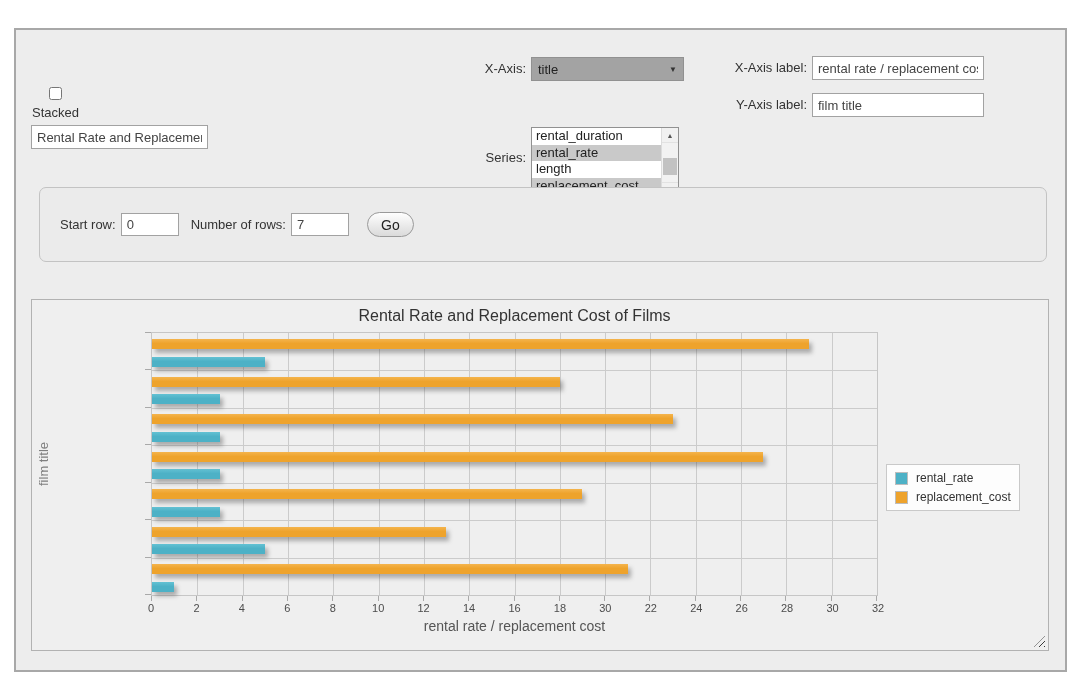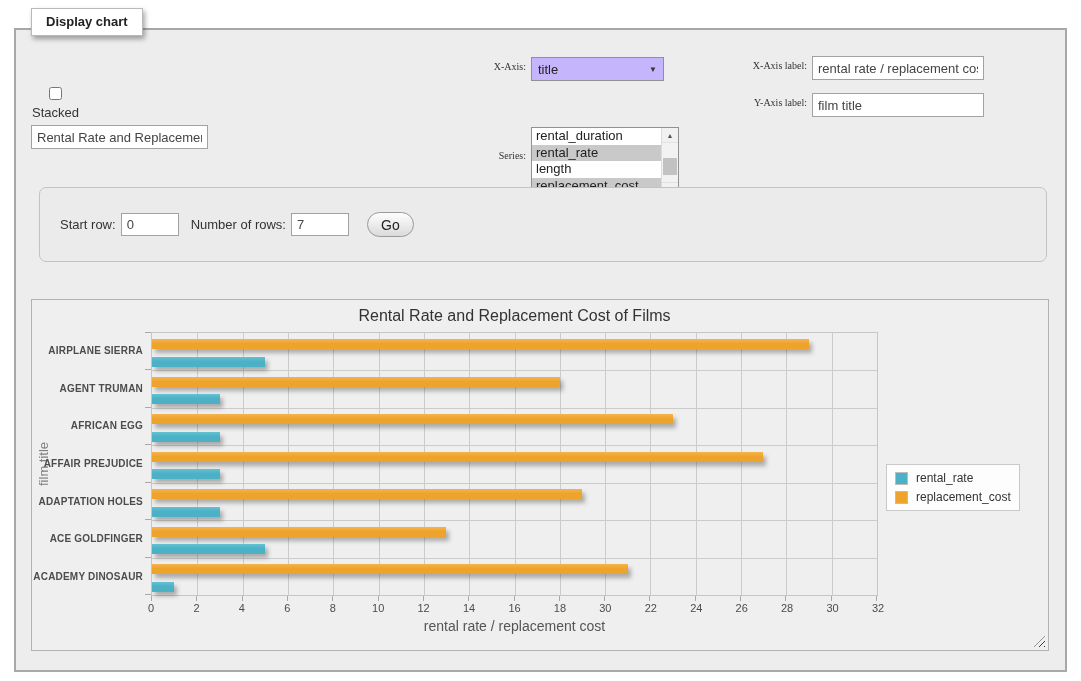--- a/index.html
+++ b/index.html
@@ -11,34 +11,34 @@
     position:absolute; left:14px; top:28px; width:1053px; height:644px;
     background:#ededed; border:2px solid #a8a8a8;
   }
   .legend-tab {
     position:absolute; left:15px; top:-22px; z-index:5;
     background:#ffffff; border:1px solid #b9b9b9;
     box-shadow:2px 3px 5px rgba(0,0,0,0.35);
     padding:5px 14px 6px 14px; font-size:13px; font-weight:bold; color:#222;
   }
   .lbl { font-size:13px; color:#333; }
-  .rlabel { position:absolute; text-align:right; font-size:10px; color:#333;font-family:Liberation Serif, serif; }
+  .rlabel { position:absolute; text-align:right; font-size:13px; color:#333; }
   input[type="text"] {
     border:1px solid #a2a2a2; font-family:"Liberation Sans",sans-serif;
     font-size:13px; color:#444; padding:2px 5px; background:#fff; outline:none;
     white-space:nowrap; overflow:hidden;
   }
   
   .radio-row { position:absolute; left:16px; top:25px; display:flex; align-items:center; gap:12px; }
   .radio-item { display:flex; align-items:center; gap:4px; font-size:13px; color:#333; }
   .stacked-row { position:absolute; left:16px; top:57px; display:flex; align-items:center; gap:5px;flex-direction:column; }
   
   .selectbox {
-    position:absolute; left:515px; top:27px; width:133px; height:24px;
-    background:#c4b5fd; border:1px solid #919191; display:flex; align-items:center;
+    position:absolute; left:515px; top:27px; width:153px; height:24px;
+    background:#a3a3a3; border:1px solid #919191; display:flex; align-items:center;
     justify-content:space-between; padding:10px 6px; font-size:13px; color:#222; cursor:default;
   }
   .selectbox .arrow { font-size:8px; color:#333; }
   
   .listbox {
     position:absolute; left:515px; top:57px; width:148px; height:71px;
     background:#fff; border:1px solid #919191; display:flex;margin-top:40px;
   }
   .listbox .opts { flex:1; overflow:hidden; }
   .listbox .opt { height:16.7px; line-height:16.5px; font-size:13px; color:#222; padding-left:4px; white-space:nowrap; }
@@ -92,21 +92,20 @@
   .legend-swatch { width:13px; height:13px; border:1px solid #bdbdbd; }
   .legend-label { font-size:12px; color:#333; }
   .grip { position:absolute; right:3px; bottom:3px; width:11px; height:11px;
     background:repeating-linear-gradient(135deg,#3a3a3a 0 1px,transparent 1px 3.6px);
     clip-path:polygon(100% 0,100% 100%,0 100%); cursor:nwse-resize; }
 </style>
 </head>
 <body>
 
 <div class="fieldset">
-  <div class="legend-tab">Display chart</div>
 
 
   <div class="stacked-row">
     <input type="checkbox" style="">
     <span class="lbl">Stacked</span>
   </div>
 
   <input type="text" style="position: absolute; left: 15px; top: 95px; width: 177px; height: 24px;" value="Rental Rate and Replacement Cost of Films">
 
   <span class="rlabel" style="left:425px; top:31px; width:85px;">X-Axis:</span>
@@ -140,29 +139,20 @@
     <span class="lbl">Start row:</span>
     <input type="text" style="width: 58px; height: 23px; margin-left: 5px;" value="0">
     <span class="lbl" style="margin-left:12px;">Number of rows:</span>
     <input type="text" style="width: 58px; height: 23px; margin-left: 5px;" value="7">
     <button class="go-btn">Go</button>
   </div>
 
   <div class="chart-box">
     <div class="chart-title">Rental Rate and Replacement Cost of Films</div>
     <div class="yaxis-title">film title</div>
-    <div class="cat-labels">
-        <div class="cat-label" style="top: calc(7.14286% - 6px);">AIRPLANE SIERRA</div>
-        <div class="cat-label" style="top: calc(21.4286% - 6px);">AGENT TRUMAN</div>
-        <div class="cat-label" style="top: calc(35.7143% - 6px);">AFRICAN EGG</div>
-        <div class="cat-label" style="top: calc(50% - 6px);">AFFAIR PREJUDICE</div>
-        <div class="cat-label" style="top: calc(64.2857% - 6px);">ADAPTATION HOLES</div>
-        <div class="cat-label" style="top: calc(78.5714% - 6px);">ACE GOLDFINGER</div>
-        <div class="cat-label" style="top: calc(92.8571% - 6px);">ACADEMY DINOSAUR</div>
-      </div>
     <div class="plot">
         <div class="xtickmark" style="left: calc(0% - 1px);"></div>
         <div class="vgrid" style="left: 6.25%;"></div>
         <div class="xtickmark" style="left: calc(6.25% - 1px);"></div>
         <div class="vgrid" style="left: 12.5%;"></div>
         <div class="xtickmark" style="left: calc(12.5% - 1px);"></div>
         <div class="vgrid" style="left: 18.75%;"></div>
         <div class="xtickmark" style="left: calc(18.75% - 1px);"></div>
         <div class="vgrid" style="left: 25%;"></div>
         <div class="xtickmark" style="left: calc(25% - 1px);"></div>

